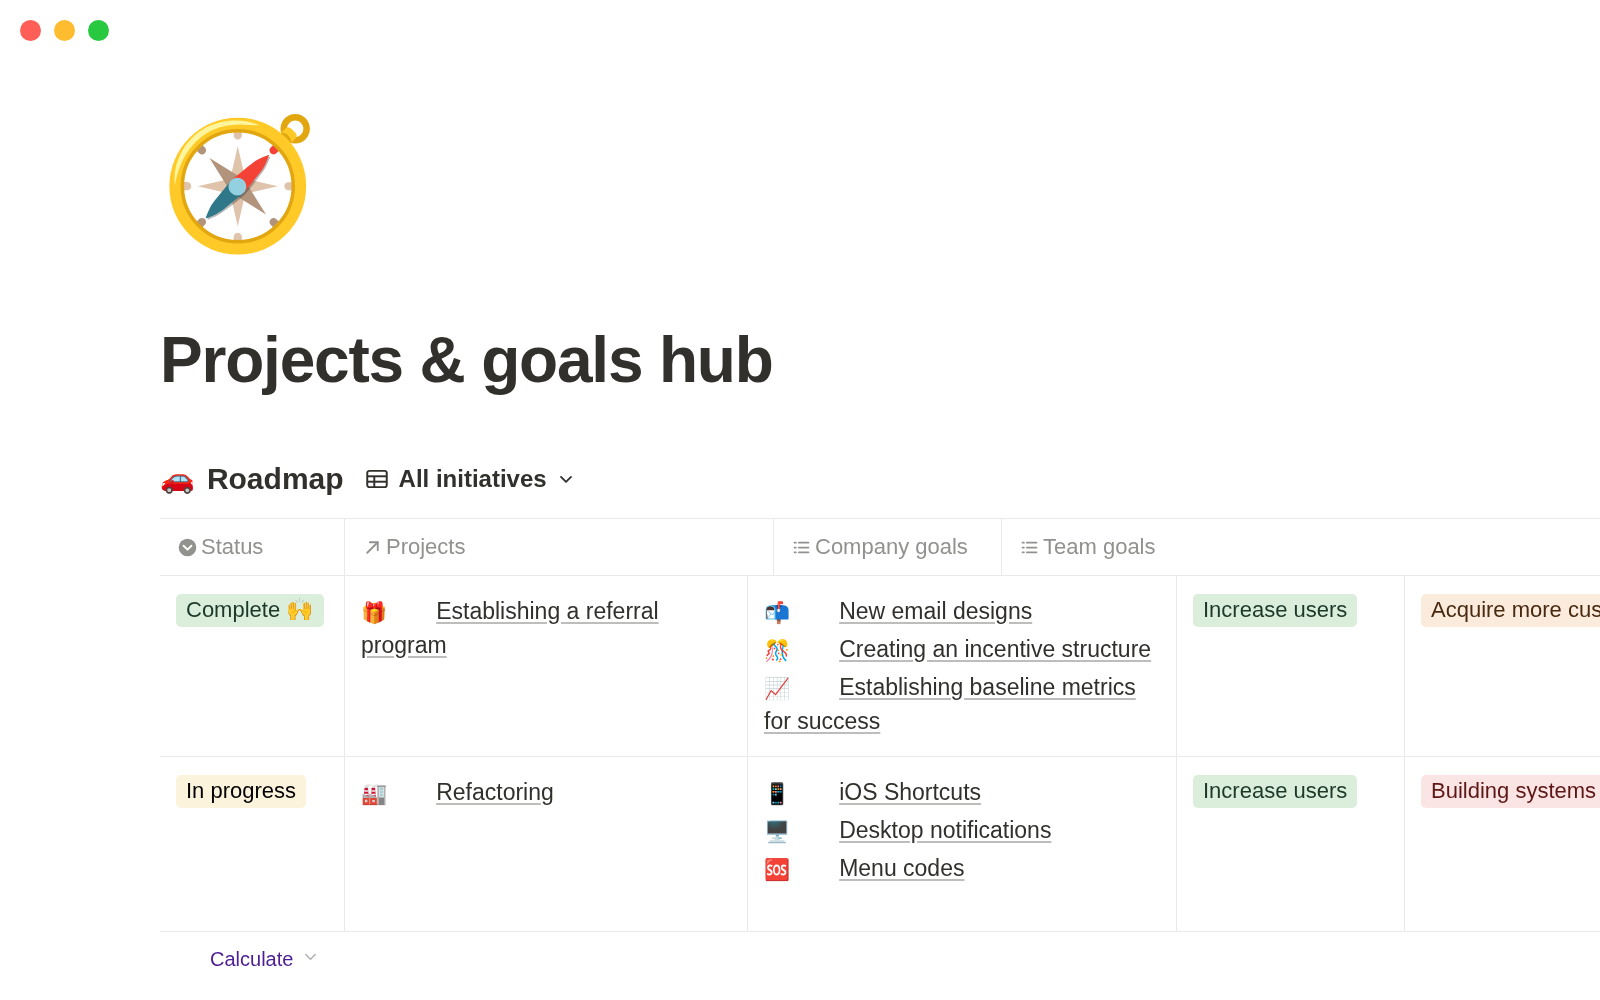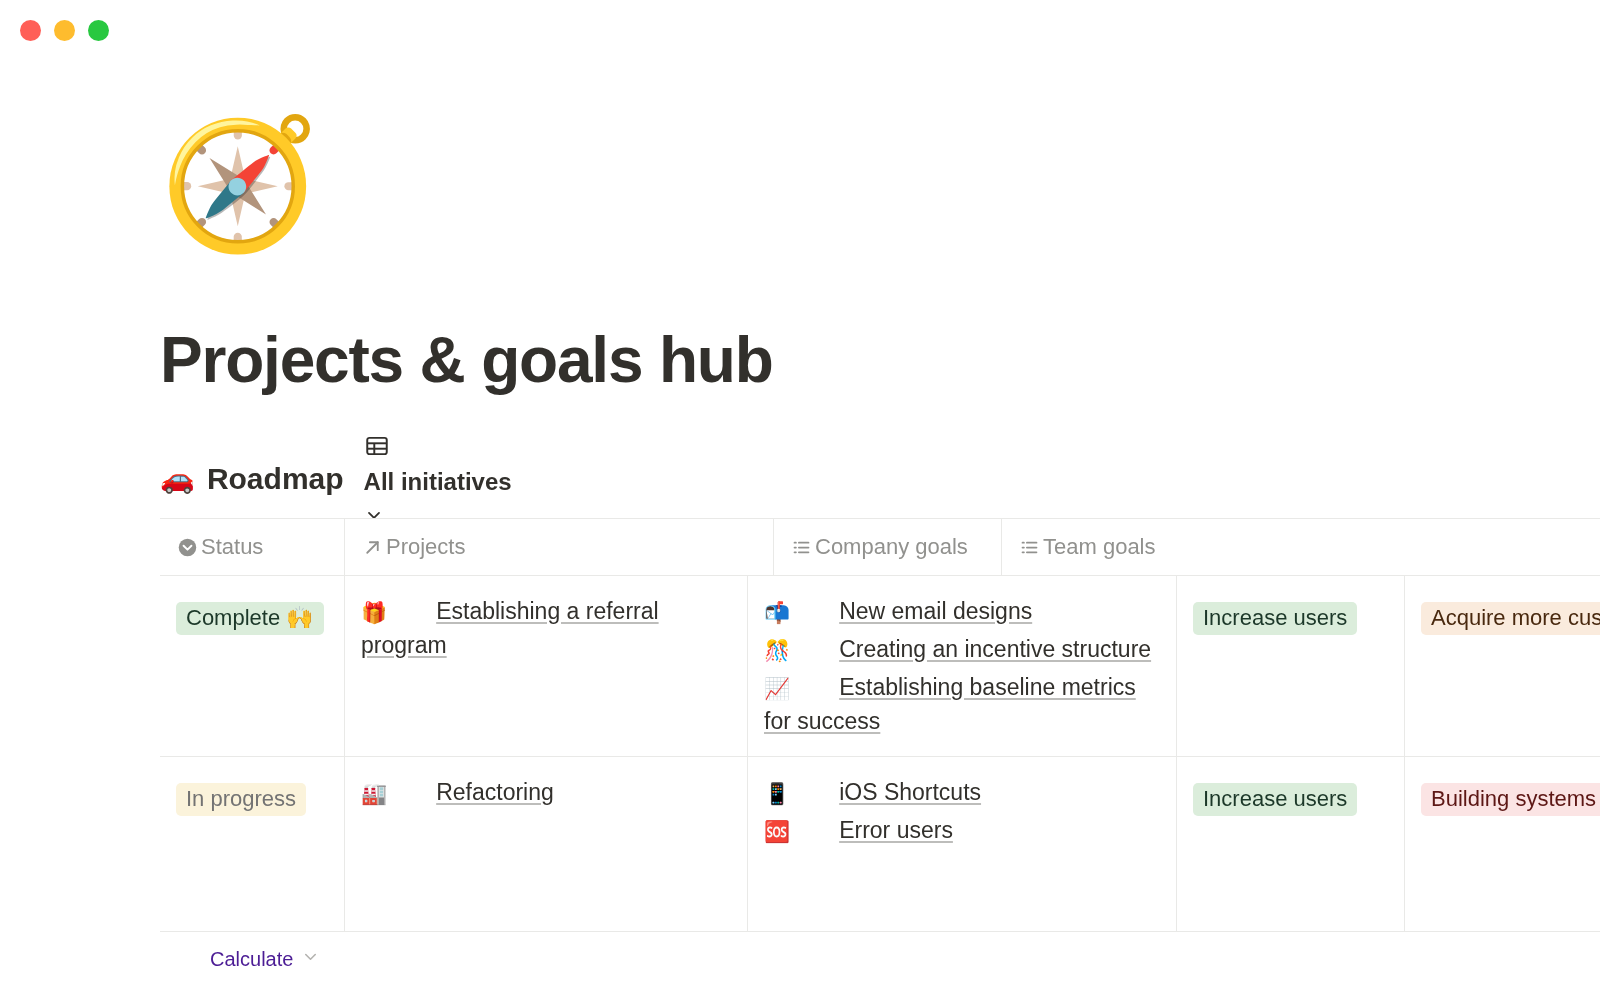--- a/index.html
+++ b/index.html
@@ -79,29 +79,29 @@
     gap: 12px;
     font-size: 30px;
     font-weight: bold;
     color: #32302c;
     white-space: nowrap;
   }
   .db-title-emoji { font-size: 28px; line-height: 1; }
 
   .view-tab {
     display: flex;
+    align-items: center;
     gap: 9px;
     font-size: 24px;
     font-weight: bold;
     color: #32302c;
     padding: 2px 4px;
     border-radius: 5px;
     white-space: nowrap;
     cursor: pointer;
-    flex-direction: column;
   }
   .view-tab svg { display: block; }
 
   
   .table {
     position: absolute;
     left: 160px;
     top: 458px;
     width: 1560px;
   }
@@ -157,24 +157,23 @@
   .badge {
     display: inline-block;
     font-size: 22px;
     line-height: 1.22;
     padding: 3px 10px;
     border-radius: 5px;
     white-space: nowrap;
     max-width: 100%;
     overflow: hidden;
     text-overflow: clip;
-    margin-top: 8px;
   }
   .badge.green  { background: #dbeddb; color: #1c3829; }
-  .badge.yellow { background: #fbf3db; color: #737373; }
+  .badge.yellow { background: #fbf3db; color: #000000; }
   .badge.orange { background: #faebdd; color: #49290f; }
   .badge.red    { background: #fbe4e4; color: #5d1715; }
 
   .rel-line {
     font-size: 23px;
     color: #32302c;
     line-height: 1.48;
     margin-bottom: 4px;
   }
   .rel-emoji {
@@ -311,21 +310,22 @@
           <div class="cell c-company"><span class="badge green">Increase users</span></div>
           <div class="cell c-team"><span class="badge orange">Acquire more customers</span></div>
         </div>
         <div class="trow">
           <div class="cell c-status"><span class="badge yellow">In progress</span></div>
           <div class="cell c-initiative">
             <div class="rel-line"><span class="rel-emoji">🏭</span><span class="rel-text">Refactoring</span></div>
           </div>
           <div class="cell c-projects">
             <div class="rel-line"><span class="rel-emoji">📱</span><span class="rel-text">iOS Shortcuts</span></div>
-            <div class="rel-line"><span class="rel-emoji">🆘</span><span class="rel-text">Error users</span></div>
+            <div class="rel-line"><span class="rel-emoji">🖥️</span><span class="rel-text">Desktop notifications</span></div>
+            <div class="rel-line"><span class="rel-emoji">🆘</span><span class="rel-text">Menu codes</span></div>
           </div>
           <div class="cell c-company"><span class="badge green">Increase users</span></div>
           <div class="cell c-team"><span class="badge red">Building systems</span></div>
         </div>
       </div>
 
     <div class="calc-row">
       <span class="calc-btn">
         <span>Calculate</span>
         <span>

